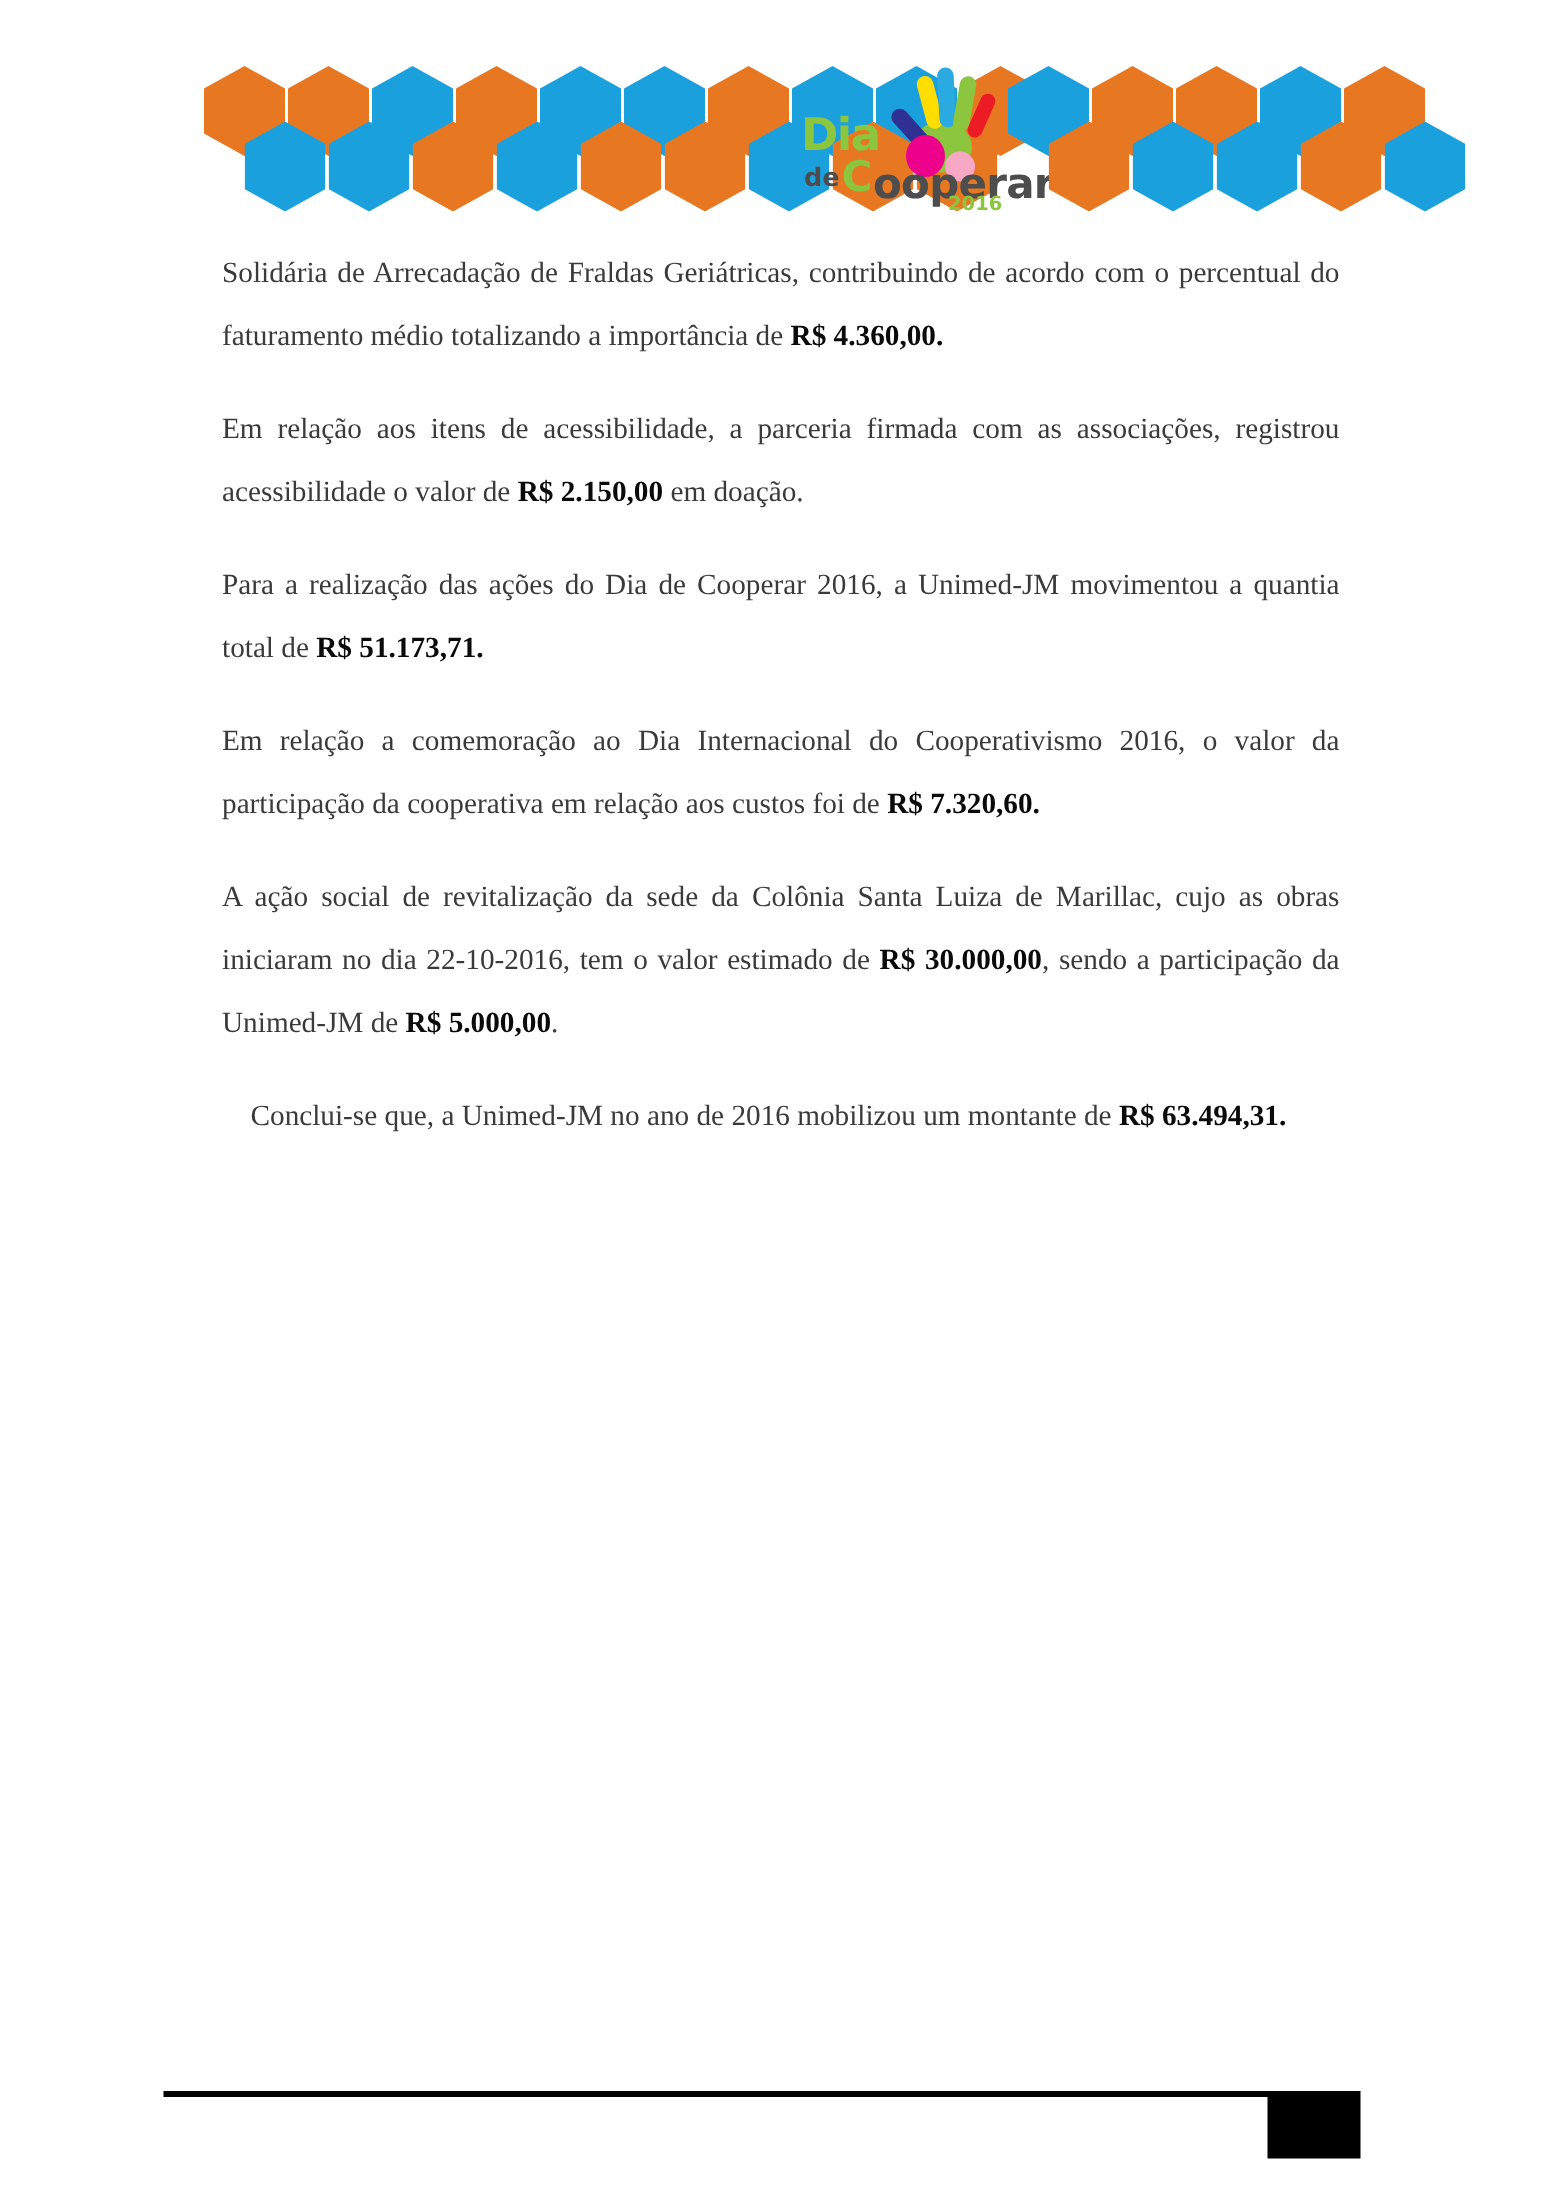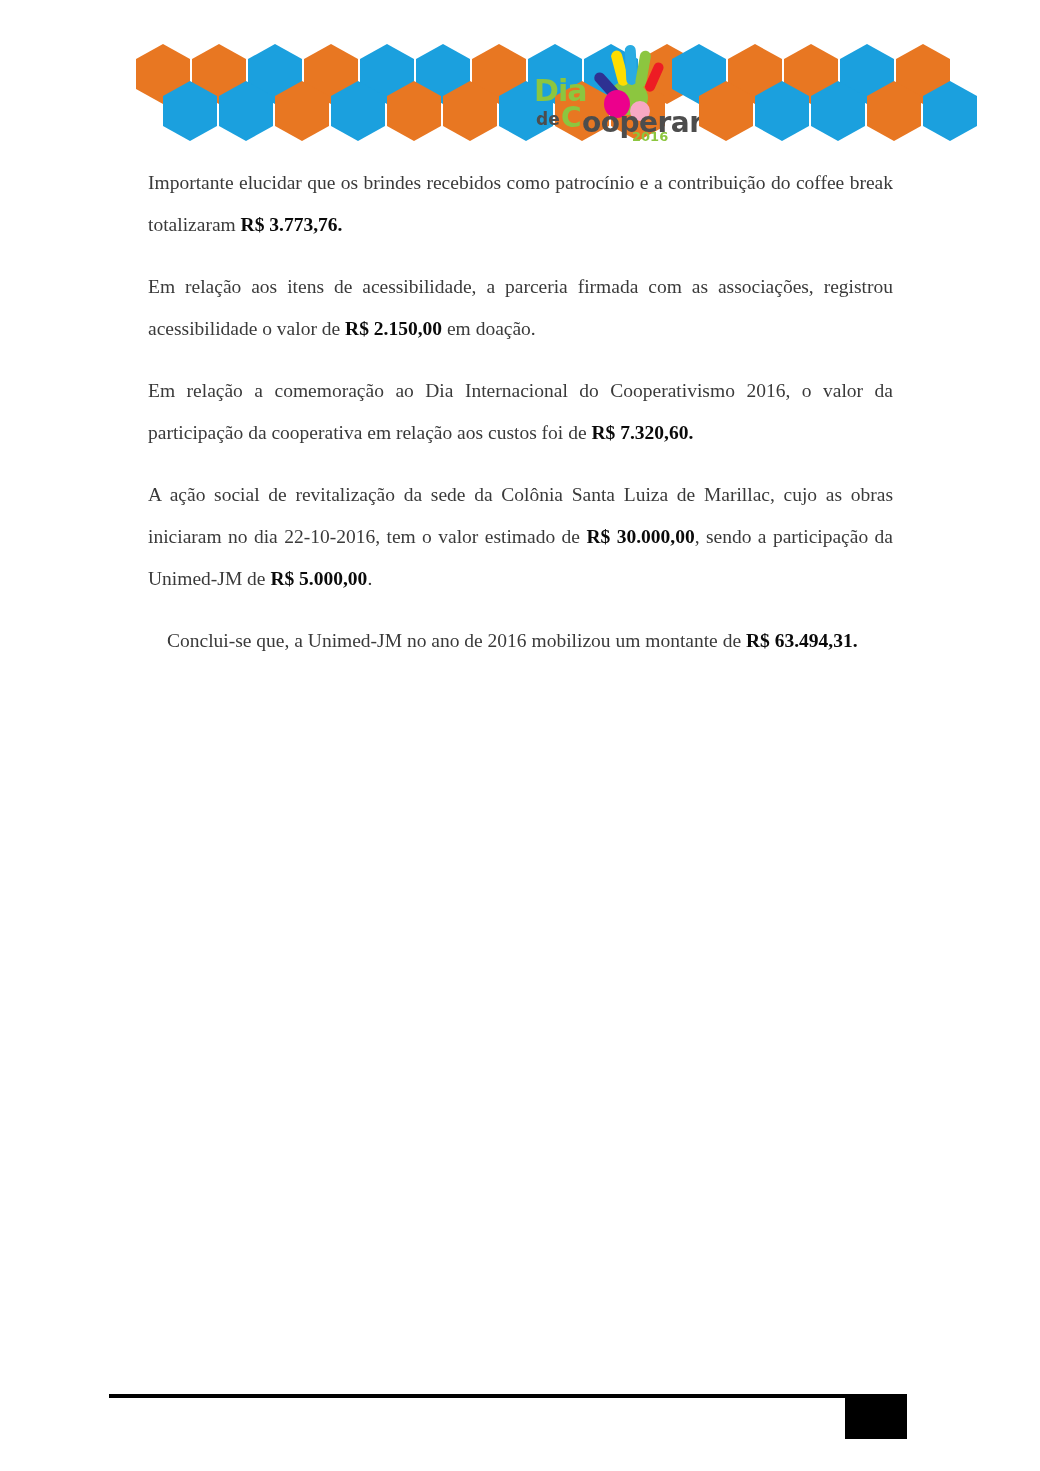--- a/index.html
+++ b/index.html
@@ -239,22 +239,23 @@
         <div class="hex" style="left: 56px; background: rgb(27, 160, 222);"></div>
         <div class="hex" style="left: 112px; background: rgb(27, 160, 222);"></div>
         <div class="hex" style="left: 168px; background: rgb(232, 119, 34);"></div>
         <div class="hex" style="left: 224px; background: rgb(27, 160, 222);"></div>
       </div>
   </div>
 
 </div>
 
 <div id="document-body">
-    <p class="doc-paragraph"><span>Importante elucidar que os brindes recebidos como patrocínio e a contribuição do coffee break totalizaram </span><span class="money">R$ 3.773,76.</span></p>
+    <p class="doc-paragraph"><span>Solidária de Arrecadação de Fraldas Geriátricas, contribuindo de acordo com o percentual do faturamento médio totalizando a importância de </span><span class="money">R$ 4.360,00.</span></p>
     <p class="doc-paragraph"><span>Em relação aos itens de acessibilidade, a parceria firmada com as associações, registrou acessibilidade o valor de </span><span class="money">R$ 2.150,00</span><span> em doação.</span></p>
+    <p class="doc-paragraph"><span>Para a realização das ações do Dia de Cooperar 2016, a Unimed-JM movimentou a quantia total de </span><span class="money">R$ 51.173,71.</span></p>
     <p class="doc-paragraph"><span>Em relação a comemoração ao Dia Internacional do Cooperativismo 2016, o valor da participação da cooperativa em relação aos custos foi de </span><span class="money">R$ 7.320,60.</span></p>
     <p class="doc-paragraph"><span>A ação social de revitalização da sede da Colônia Santa Luiza de Marillac, cujo as obras iniciaram no dia 22-10-2016, tem o valor estimado de </span><span class="money">R$ 30.000,00</span><span>, sendo a participação da Unimed-JM de </span><span class="money">R$ 5.000,00</span><span>.</span></p>
     <p class="doc-paragraph"><span>Conclui-se que, a Unimed-JM no ano de 2016 mobilizou um montante de </span><span class="money">R$ 63.494,31.</span></p>
   </div>
 
 <div id="footer">
   <div id="footer-rule" style="background: rgb(0, 0, 0);"></div>
   <div id="footer-black-box" style="background: rgb(0, 0, 0);"></div>
 </div>
 

